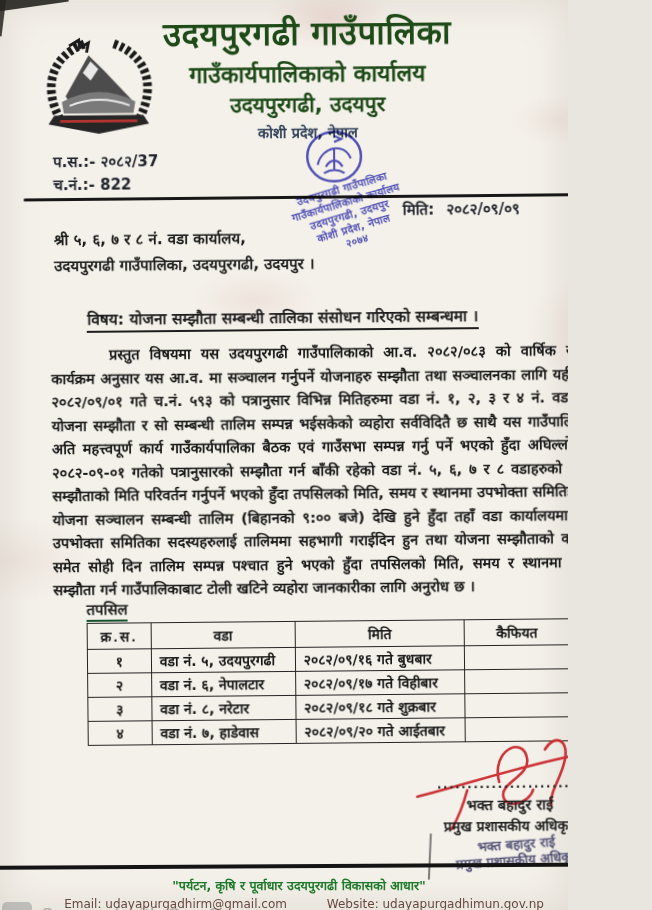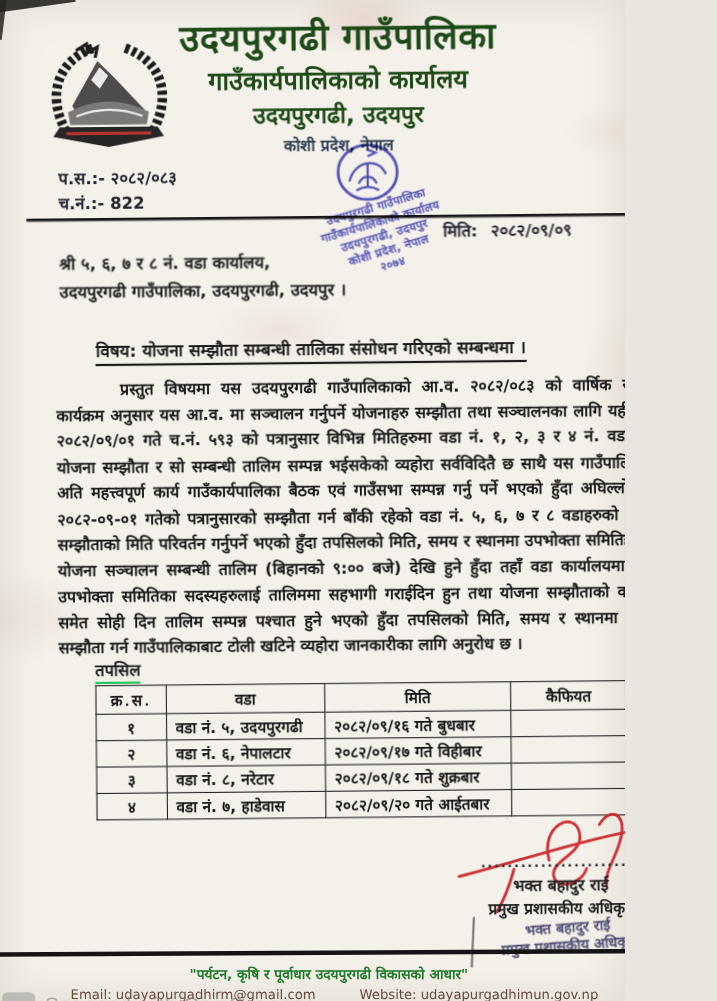--- a/index.html
+++ b/index.html
@@ -33,21 +33,21 @@
   .date-line .v{margin-left:7px;text-align:right;}
   .recipient{position:absolute;left:56px;top:225px;font-size:15px;font-weight:bold;line-height:26px;color:#1b1b1b;}
 
   .subject{position:absolute;left:0;right:0;top:306px;text-align:center;font-size:15.5px;font-weight:bold;}
   .subject span{border-bottom:2px solid #1c1c1c;padding-bottom:2px;}
 
   .body-text{position:absolute;left:52px;width:552px;top:341px;margin:0;font-size:14.6px;line-height:23.5px;
              text-align:justify;text-indent:58px;font-weight:bold;color:#181818;}
 
   .tapasil{position:absolute;left:85px;top:597px;font-size:15px;font-weight:bold;}
-  .tapasil span{border-bottom:2px solid #22c55e;padding-bottom:1px;}
+  .tapasil span{border-bottom:2px solid #14532d;padding-bottom:1px;}
 
   table.sched{position:absolute;left:85px;top:621px;border-collapse:collapse;font-size:14px;font-weight:bold;color:#161616;}
   table.sched th,table.sched td{border:1.6px solid #232323;padding:1px 8px;height:21px;}
   table.sched th{height:23px;text-align:center;}
   .col-sn{width:50px;text-align:center;font-family:Liberation Mono, monospace;}
   .col-ward{width:152px;text-align:left;}
   .col-date{width:182px;text-align:left;}
   .col-remark{width:104px;}
 
   .sig-svg{position:absolute;left:404px;top:736px;width:192px;height:96px;}
@@ -96,21 +96,21 @@
     <div class="hdr">
       <div class="t1">उदयपुरगढी गाउँपालिका</div>
       <div class="t2">गाउँकार्यपालिकाको कार्यालय</div>
       <div class="t3">उदयपुरगढी, उदयपुर</div>
       <div class="t4">कोशी प्रदेश, नेपाल</div>
     </div>
 
     <div class="refs">
       <div>
         <span>प.स.:-</span>
-        <span class="v">२०८२/०८३</span>
+        <span class="v">२०८२/37</span>
       </div>
       <div>
         <span>च.नं.:-</span>
         <span class="v">822</span>
       </div>
     </div>
 
     <div class="rule-top"></div>
 
     <div class="stamp">

